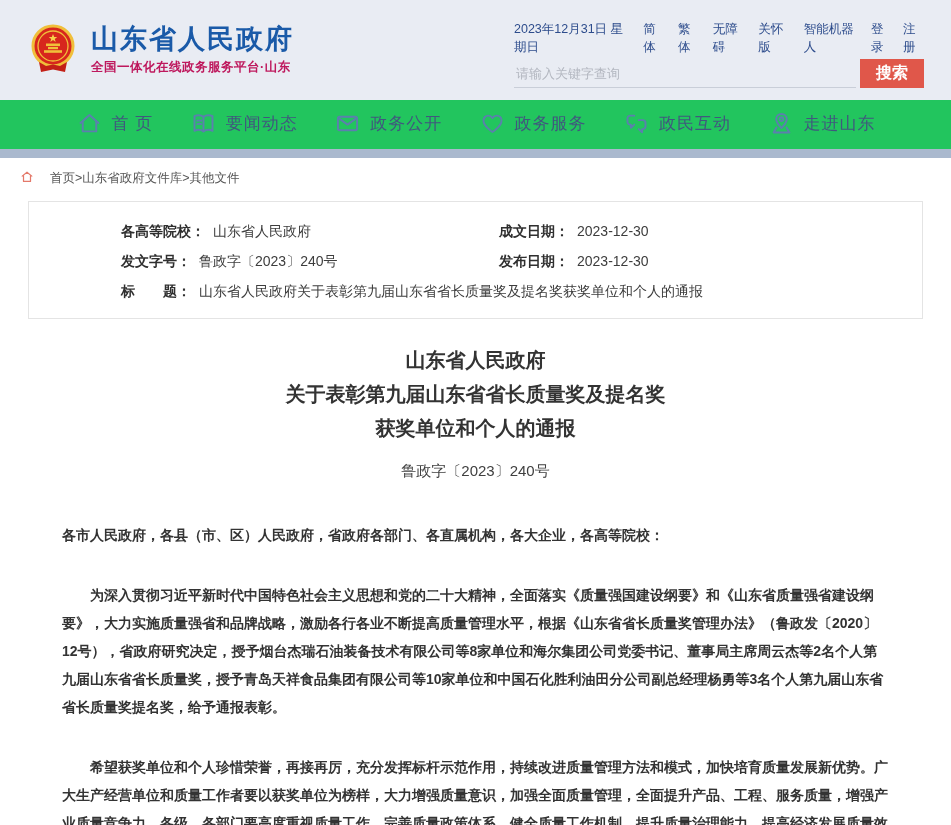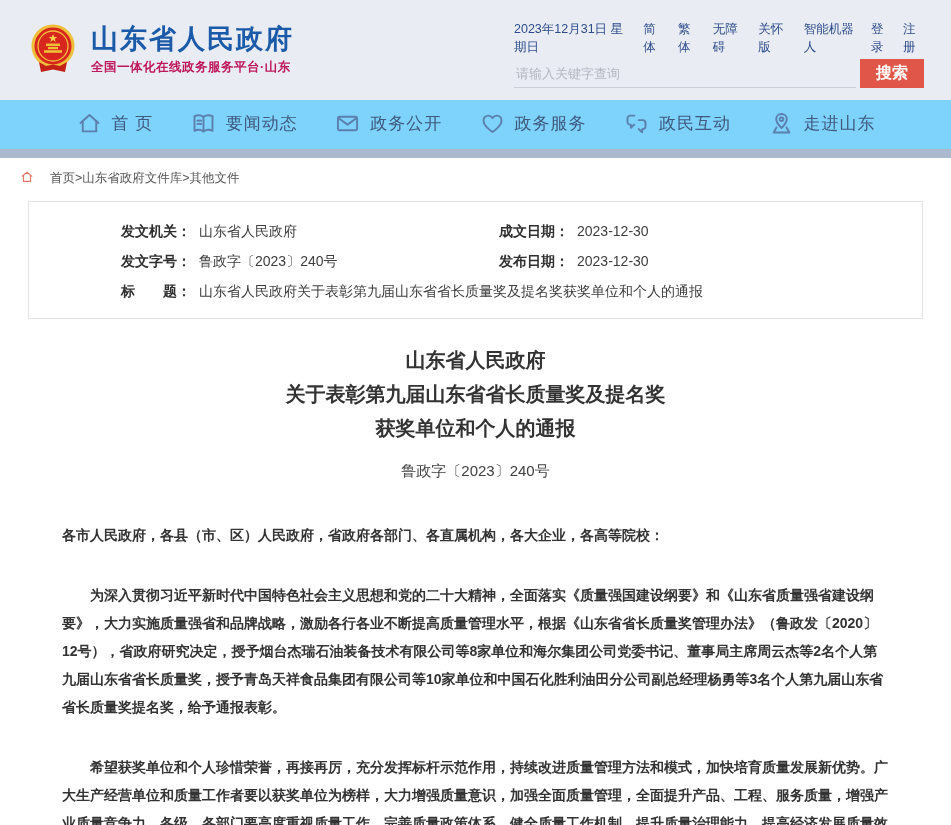--- a/index.html
+++ b/index.html
@@ -26,21 +26,21 @@
     border-bottom:1px solid #c9ced8; font-size:13px; padding:6px 2px; color:#666;
     font-family:"Liberation Sans","DejaVu Sans",sans-serif;
   }
   .search-input::placeholder { color:#b3b7c0; }
   .search-btn {
     width:64px; height:29px; margin-left:4px; border:none; cursor:pointer;
     background:#e0574a; color:#fff; font-size:16px; font-weight:bold;
     font-family:"Liberation Sans","DejaVu Sans",sans-serif;
   }
   
-  .nav { background:#7dd3fc; margin-top:12px; }
+  .nav { background:#22c55e; margin-top:12px; }
   .nav-inner { width:800px; margin:0 auto; display:flex; justify-content:space-between; padding:10px 0 12px; }
   .nav-item { display:flex; align-items:center; gap:9px; cursor:pointer; }
   .nav-ico { width:27px; height:27px; display:inline-flex; }
   .nav-ico svg { width:27px; height:27px; stroke:#5c7fae; fill:none; stroke-width:1.7; stroke-linecap:round; stroke-linejoin:round; }
   .nav-label { font-size:17px; color:#40587e; letter-spacing:1px; }
   .nav-underbar { height:9px; background:#aab9ce; }
   
   .breadcrumb { display:flex; align-items:center; gap:16px; padding:12px 20px 8px; font-size:12.5px; color:#555; }
   .crumb-ico svg { width:14px; height:14px; stroke:#e4796a; fill:none; stroke-width:1.4; stroke-linecap:round; stroke-linejoin:round; }
   .breadcrumb a { color:#555; text-decoration:none; cursor:pointer; }
@@ -170,21 +170,21 @@
         <path d="M2.5 7 8 2.5 13.5 7"></path>
         <path d="M4 6.5V13h8V6.5"></path>
       </svg>
   </span>
   <a>首页&gt;山东省政府文件库&gt;其他文件</a>
 </div>
 
 <div class="meta-box">
   <div class="meta-row">
     <div class="meta-cell-left">
-      <span class="meta-label">发文机关：</span><span>山东省人民政府</span>
+      <span class="meta-label">各高等院校：</span><span>山东省人民政府</span>
     </div>
     <div class="meta-cell-right">
       <span class="meta-label">成文日期：</span><span>2023-12-30</span>
     </div>
   </div>
   <div class="meta-row">
     <div class="meta-cell-left">
       <span class="meta-label">发文字号：</span><span>鲁政字〔2023〕240号</span>
     </div>
     <div class="meta-cell-right">

